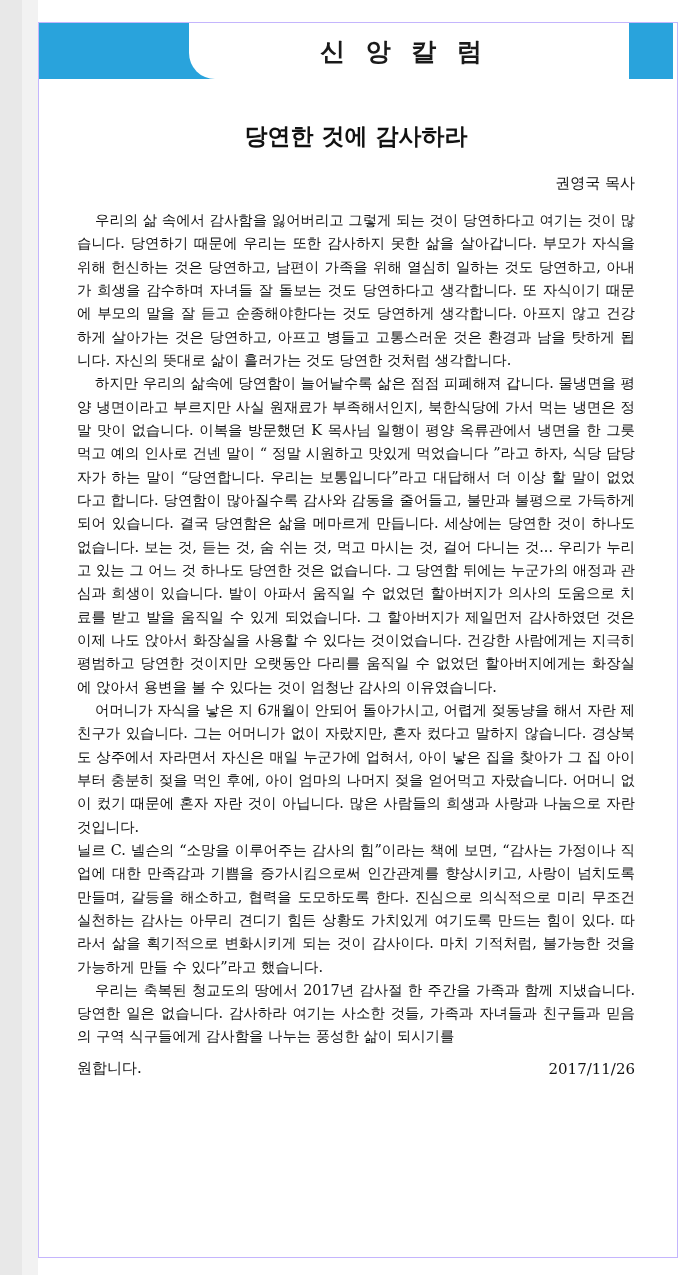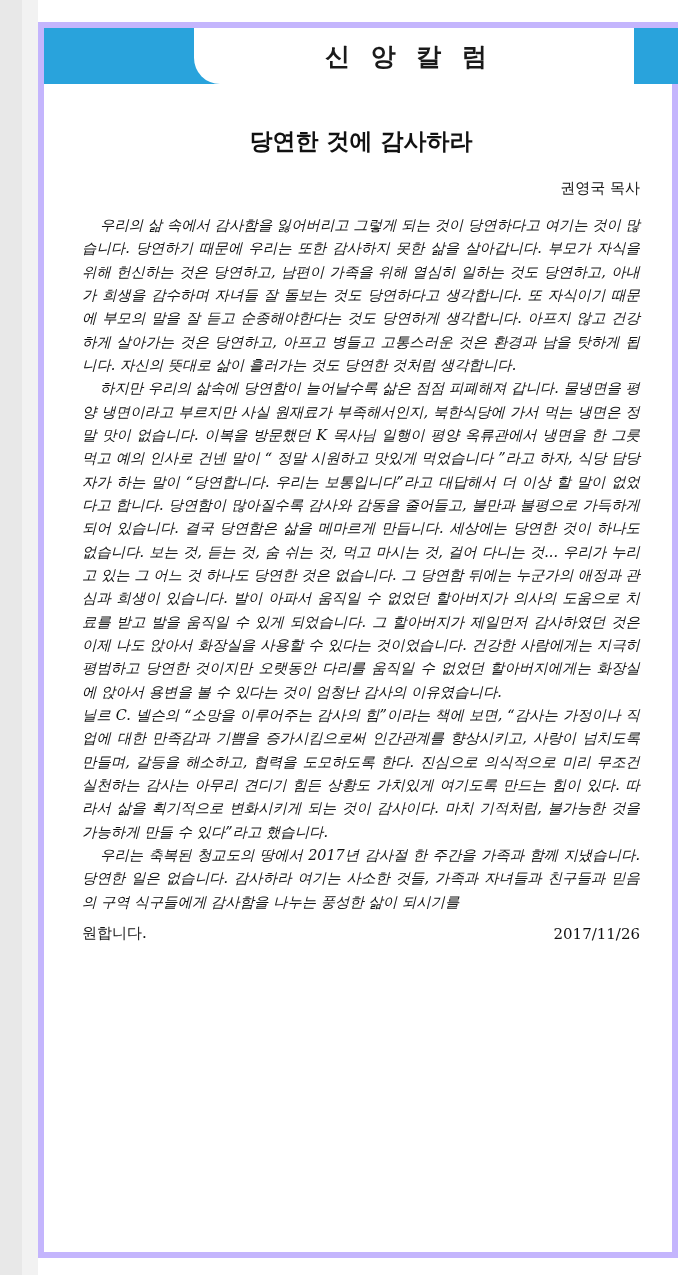--- a/index.html
+++ b/index.html
@@ -33,21 +33,21 @@
     background: #f2f2f2;
   }
 
   
   .page-frame {
     position: absolute;
     left: 38px;
     top: 22px;
     width: 640px;
     height: 1236px;
-    border: 6px solid #c4b5fd;
+    border: 1px solid #c4b5fd;
     box-sizing: border-box;
     background: #ffffff;
   }
 
   
   .banner {
     position: absolute;
     left: 0;
     top: 0;
     width: 640px;
@@ -116,21 +116,20 @@
     font-family: "DejaVu Serif", "Liberation Serif", serif;
   }
 
   .body-text {
     margin-top: 16px;
     font-size: 14.4px;
     line-height: 1.62;
     color: #111;
     text-align: justify;
     font-family: "DejaVu Serif", "Liberation Serif", serif;
-    font-style: italic;
   }
   .body-text p {
     margin: 0 0 0 0;
     text-indent: 18px;
   }
   .body-text p.no-indent {
     text-indent: 0;
   }
 
   .date-line {
@@ -165,20 +164,21 @@
   </div>
 
   <div class="content">
 
     <div class="doc-title">당연한 것에 감사하라</div>
     <div class="doc-author">권영국 목사</div>
 
     <div class="body-text">
       <p>우리의 삶 속에서 감사함을 잃어버리고 그렇게 되는 것이 당연하다고 여기는 것이 많습니다.  당연하기 때문에 우리는 또한 감사하지 못한 삶을 살아갑니다.  부모가 자식을 위해 헌신하는 것은 당연하고, 남편이 가족을 위해 열심히 일하는 것도 당연하고, 아내가 희생을 감수하며 자녀들 잘 돌보는 것도 당연하다고 생각합니다. 또 자식이기 때문에 부모의 말을 잘 듣고 순종해야한다는 것도 당연하게 생각합니다. 아프지 않고 건강하게 살아가는 것은 당연하고, 아프고 병들고 고통스러운 것은 환경과 남을 탓하게 됩니다.  자신의 뜻대로 삶이 흘러가는 것도 당연한 것처럼 생각합니다.</p>
       <p>하지만 우리의 삶속에 당연함이 늘어날수록 삶은 점점 피폐해져 갑니다. 물냉면을 평양 냉면이라고 부르지만 사실 원재료가 부족해서인지, 북한식당에 가서 먹는 냉면은 정말 맛이 없습니다. 이복을 방문했던 K 목사님 일행이 평양 옥류관에서 냉면을 한 그릇 먹고 예의 인사로 건넨 말이 “ 정말 시원하고 맛있게 먹었습니다 ”라고 하자, 식당 담당자가 하는 말이 “당연합니다. 우리는 보통입니다”라고 대답해서 더 이상 할 말이 없었다고 합니다.  당연함이 많아질수록 감사와 감동을 줄어들고, 불만과 불평으로 가득하게 되어 있습니다.  결국 당연함은 삶을 메마르게 만듭니다.  세상에는 당연한 것이 하나도 없습니다.  보는 것, 듣는 것, 숨 쉬는 것, 먹고 마시는 것, 걸어 다니는 것... 우리가 누리고 있는 그 어느 것 하나도 당연한 것은 없습니다. 그 당연함 뒤에는 누군가의 애정과 관심과 희생이 있습니다. 발이 아파서 움직일 수 없었던 할아버지가 의사의 도움으로 치료를 받고 발을 움직일 수 있게 되었습니다. 그 할아버지가 제일먼저 감사하였던 것은 이제 나도 앉아서 화장실을 사용할 수 있다는 것이었습니다. 건강한 사람에게는 지극히 평범하고 당연한 것이지만 오랫동안 다리를 움직일 수 없었던 할아버지에게는 화장실에 앉아서 용변을 볼 수 있다는 것이 엄청난 감사의 이유였습니다.</p>
+      <p>어머니가 자식을 낳은 지 6개월이 안되어 돌아가시고, 어렵게 젖동냥을 해서 자란 제 친구가 있습니다.  그는 어머니가 없이 자랐지만, 혼자 컸다고 말하지 않습니다.  경상북도 상주에서 자라면서 자신은 매일 누군가에 업혀서, 아이 낳은 집을 찾아가 그 집 아이부터 충분히 젖을 먹인 후에, 아이 엄마의 나머지 젖을 얻어먹고 자랐습니다.  어머니 없이 컸기 때문에 혼자 자란 것이 아닙니다. 많은 사람들의 희생과 사랑과 나눔으로 자란 것입니다.</p>
       <p class="no-indent">닐르 C. 넬슨의 “소망을 이루어주는 감사의 힘”이라는 책에 보면, “감사는 가정이나 직업에 대한 만족감과 기쁨을 증가시킴으로써 인간관계를 향상시키고, 사랑이 넘치도록 만들며, 갈등을 해소하고, 협력을 도모하도록 한다. 진심으로 의식적으로 미리 무조건 실천하는 감사는 아무리 견디기 힘든 상황도 가치있게 여기도록 만드는 힘이 있다. 따라서 삶을 획기적으로 변화시키게 되는 것이 감사이다. 마치 기적처럼, 불가능한 것을 가능하게 만들 수 있다”라고 했습니다.</p>
       <p>우리는 축복된 청교도의 땅에서 2017년 감사절 한 주간을 가족과 함께 지냈습니다.  당연한 일은 없습니다. 감사하라 여기는 사소한 것들, 가족과 자녀들과 친구들과 믿음의 구역 식구들에게 감사함을 나누는 풍성한 삶이 되시기를</p>
     </div>
 
     <div class="date-line">
       <div class="last-line-wrap">
         <span class="last-word">원합니다.</span>
         <span>2017/11/26</span>
       </div>
     </div>

